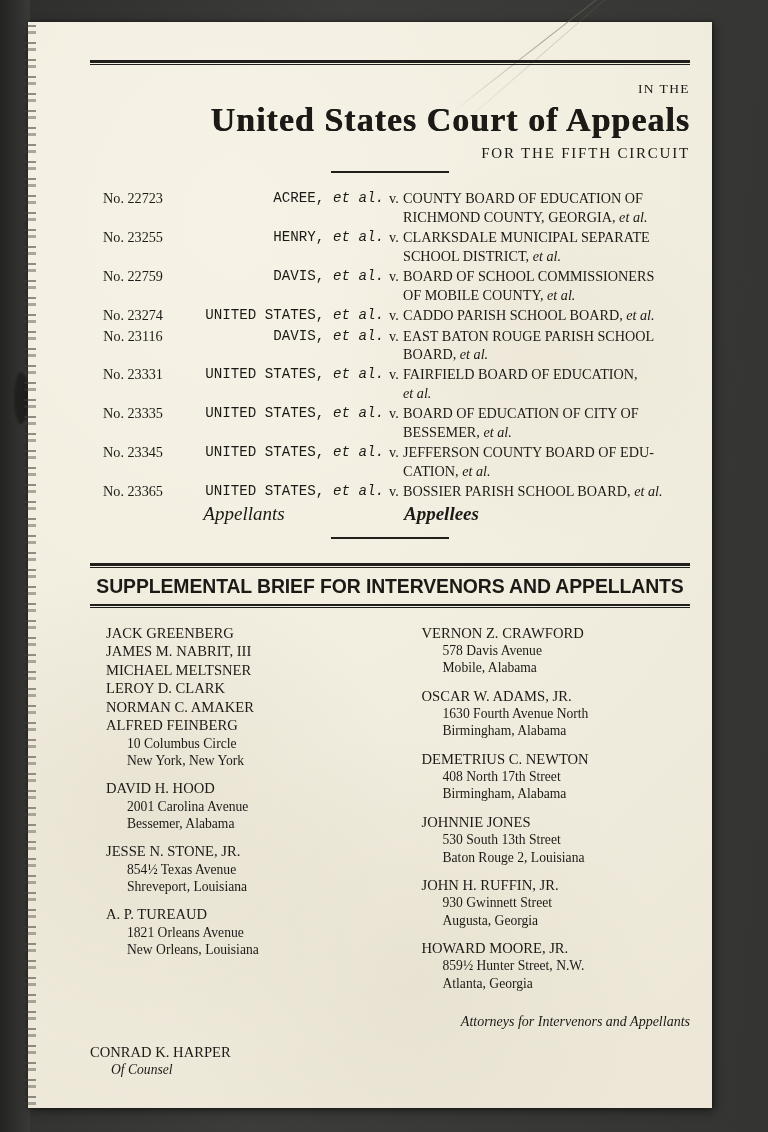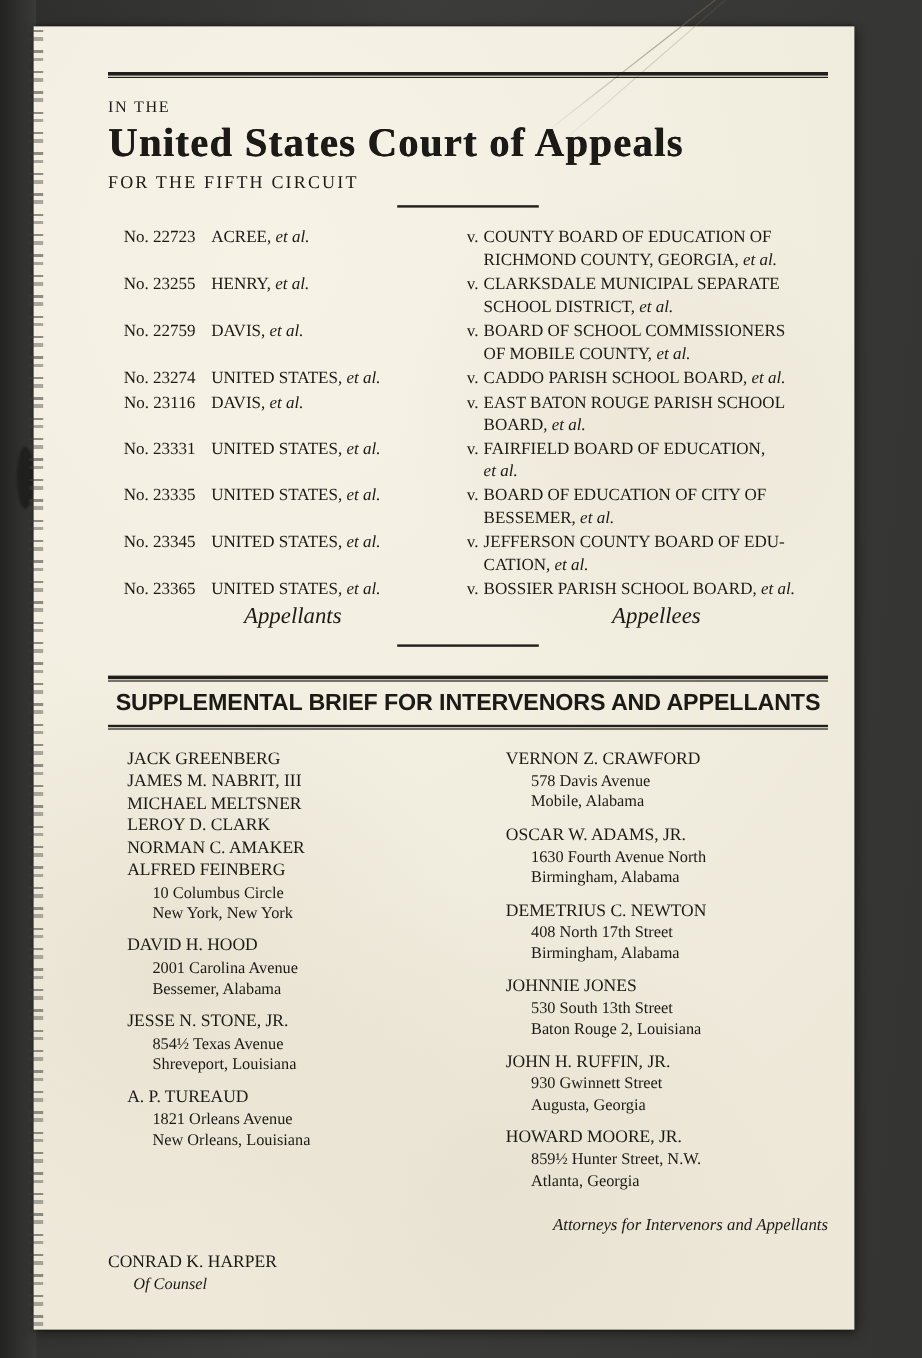--- a/index.html
+++ b/index.html
@@ -122,21 +122,21 @@
     box-sizing: border-box;
   }
   .rule-short {
     width: 118px;
     height: 2px;
     background: #211f1b;
     margin: 0 auto;
   }
 
   
-  #masthead { text-align: left; }
+  #masthead { text-align: right; }
   .in-the {
     font-size: 13.5px;
     letter-spacing: 1.4px;
     margin-top: 16px;
     font-variant: small-caps;
     text-transform: uppercase;
   }
   .court-name {
     font-family: Liberation Serif, serif;
     font-weight: bold;
@@ -168,23 +168,24 @@
   }
   .case-no {
     width: 86px;
     flex: 0 0 86px;
     white-space: nowrap;
     text-align: center;
   }
   .case-party-left {
     width: 208px;
     flex: 0 0 208px;
-    text-align: left;
+    text-align: right;
     padding-right: 5px;
     white-space: nowrap;
+    font-family: Liberation Mono, monospace;
   }
   .case-v {
     width: 14px;
     flex: 0 0 14px;
     text-align: left;
   }
   .case-party-right {
     flex: 1 1 auto;
     text-align: justify;
     text-align-last: left;
@@ -199,22 +200,23 @@
     margin-top: 1px;
     margin-bottom: 12px;
   }
   #appellant-labels .lbl-appellants {
     width: 308px;
     flex: 0 0 308px;
     text-align: center;
   }
   #appellant-labels .lbl-appellees {
     flex: 1 1 auto;
-    text-align: center;
+    text-align: left;
     padding-left: 6px;
+    font-weight: bold;
   }
 
   
   #appeal-from {
     margin: 16px 34px 0 34px;
     font-size: 11.4px;
     letter-spacing: .85px;
     line-height: 1.62;
     text-align: justify;
     text-align-last: center;

